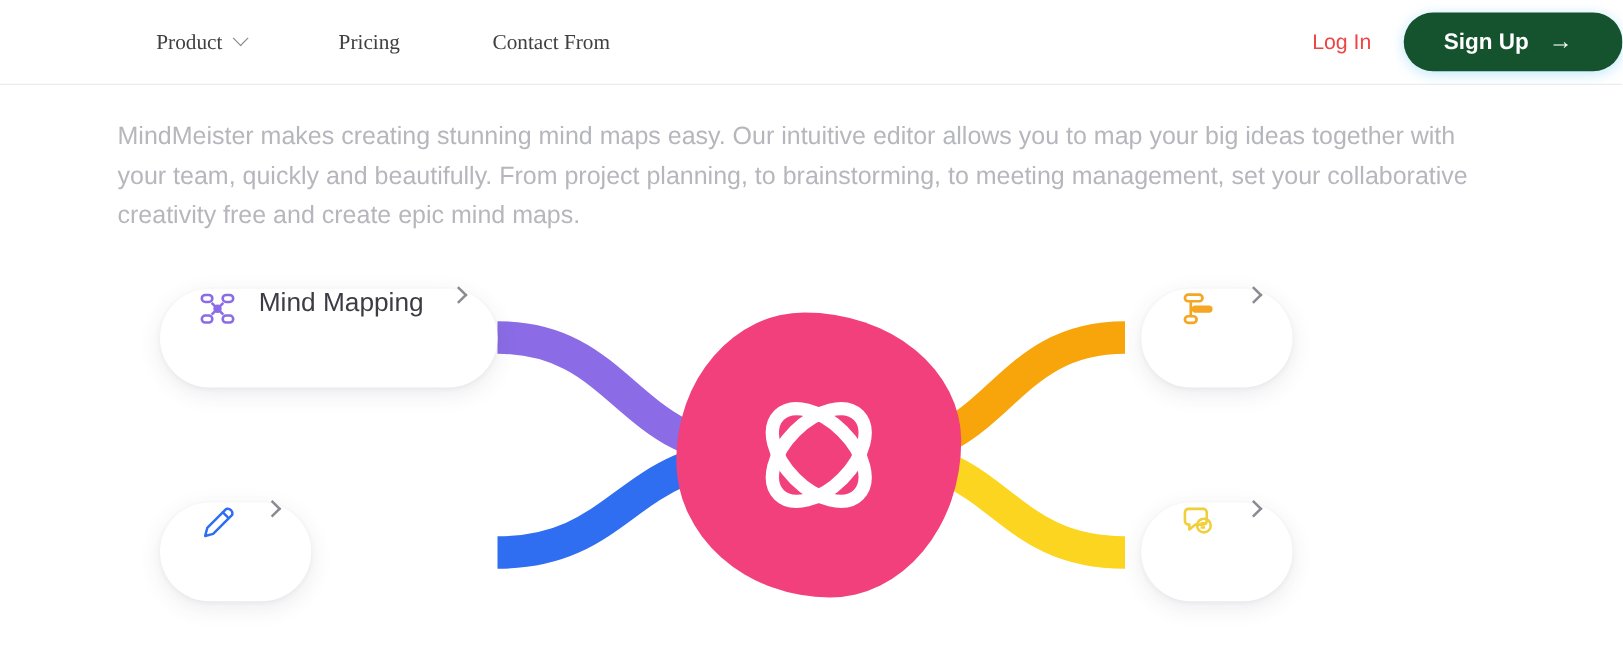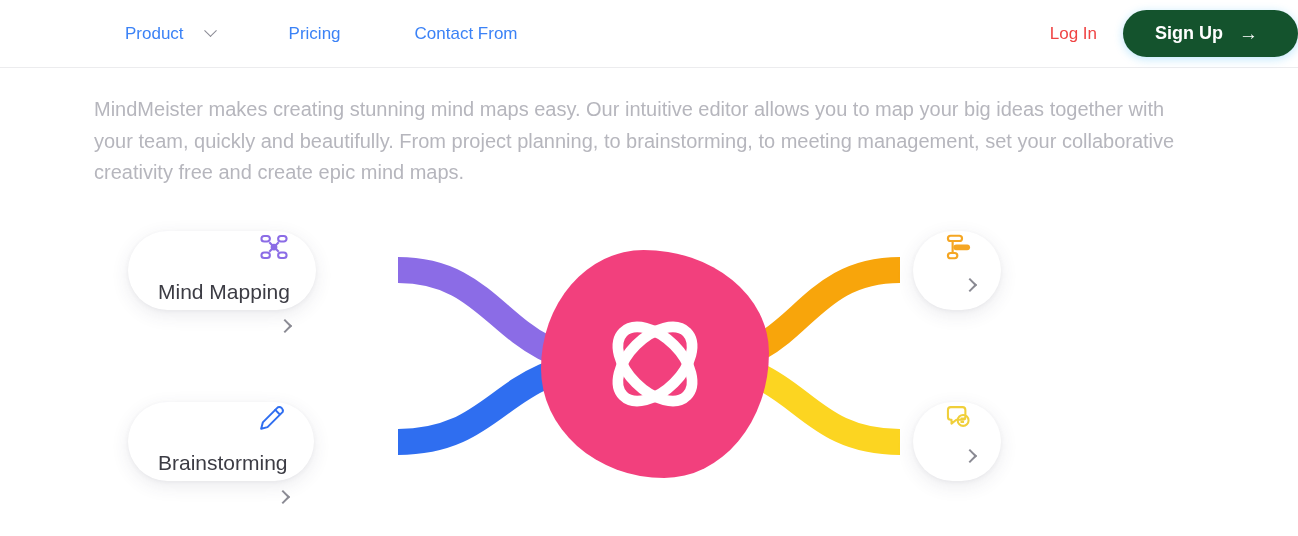--- a/index.html
+++ b/index.html
@@ -54,26 +54,27 @@
 
   .nav {
     display: flex;
     align-items: center;
     gap: 0;
     margin-left: 88px;
   }
   .nav-item {
     display: flex;
     align-items: center;
-    gap: 22px;
+    gap: 10px;
     font-size: 17px;
-    color: #3b82f6;
+    color: #404040;
     padding: 0 37px;
     cursor: pointer;
     white-space: nowrap;
+    font-family: Liberation Serif, serif;
   }
   .chev-down {
     display: inline-block;
     width: 9px; height: 9px;
     border-right: 1.6px solid #8b8b95;
     border-bottom: 1.6px solid #8b8b95;
     transform: rotate(45deg) translate(-2px,-2px);
   }
 
   .header-right {
@@ -137,30 +138,29 @@
     width: 228px; height: 228px;
     background: #f2407d;
     display: flex; align-items: center; justify-content: center;
     border-radius: 45% 55% 46% 54% / 52% 45% 55% 48%;
   }
 
   
   .card {
     position: absolute;
     display: flex;
-    align-items: flex-end;
+    align-items: flex-start;
     height: 79px;
     background: #ffffff;
     border-radius: 40px;
     box-shadow: 0 5px 18px rgba(60,60,90,0.10), 0 1px 4px rgba(60,60,90,0.06);
     padding: 0 26px 0 30px;
     gap: 17px;
     cursor: pointer;
     white-space: nowrap;
-    flex-direction: column;
   }
   .card-label {
     font-size: 21px;
     color: #3c3c44;
     font-weight: 400;
   }
   .card-chev {
     display: inline-block;
     width: 10px; height: 10px;
     border-right: 2px solid #8a8a93;
@@ -248,21 +248,20 @@
 
   <div class="card" id="card-brainstorming">
     <span class="card-icon">
       <svg width="29" height="29" viewBox="0 0 32 32" aria-hidden="true">
         <g stroke="#2f6ef0" stroke-width="2.2" fill="none" stroke-linejoin="round" stroke-linecap="round">
           <path d="M23.2 4.6 a4.2 4.2 0 0 1 5.2 5.2 L11.6 26.6 l-7.0 1.8 1.8-7.0 Z"></path>
           <path d="M20.2 7.6 l4.2 4.2"></path>
         </g>
       </svg>
     </span>
-    <span class="card-label">Brainstorming</span>
     <span class="card-chev"></span>
   </div>
 
   <div class="card" id="card-project-planning">
     <span class="card-icon">
       <svg width="30" height="30" viewBox="0 0 32 32" aria-hidden="true">
         <g stroke="#f5a623" stroke-width="2.3" fill="none">
           <rect x="4.2" y="4.0" width="15" height="5.6" rx="2.8"></rect>
           <rect x="4.2" y="22.4" width="10" height="5.6" rx="2.8"></rect>
           <line x1="9.2" y1="9.6" x2="9.2" y2="22.4"></line>

